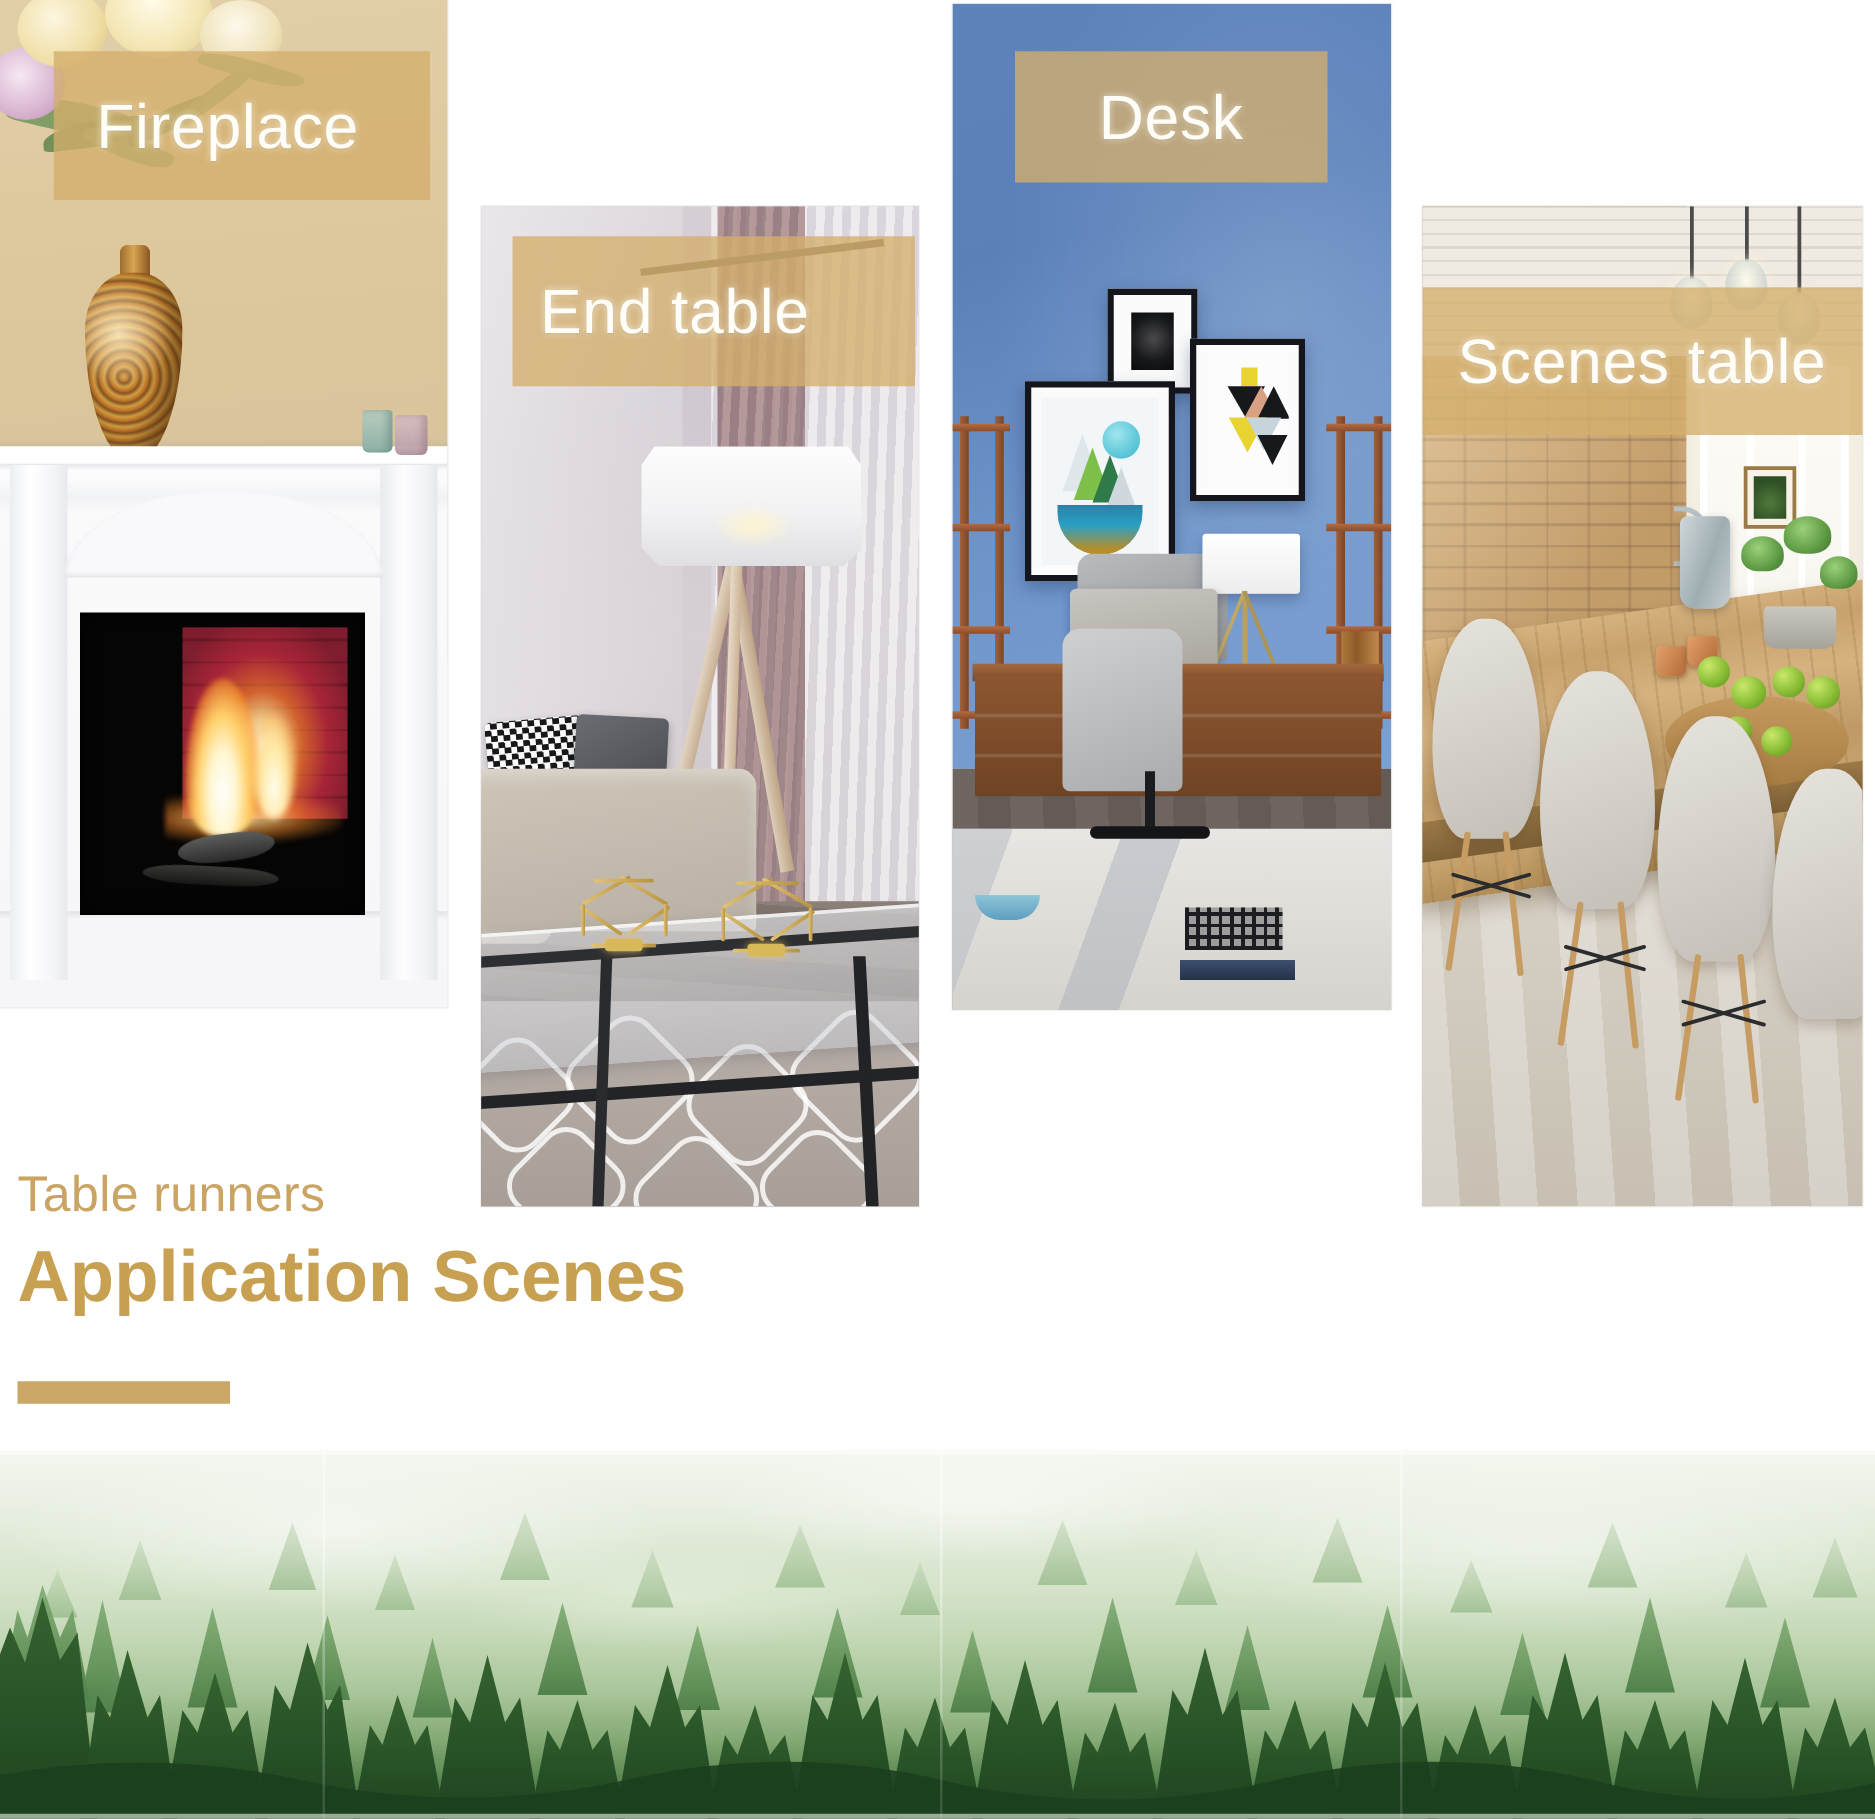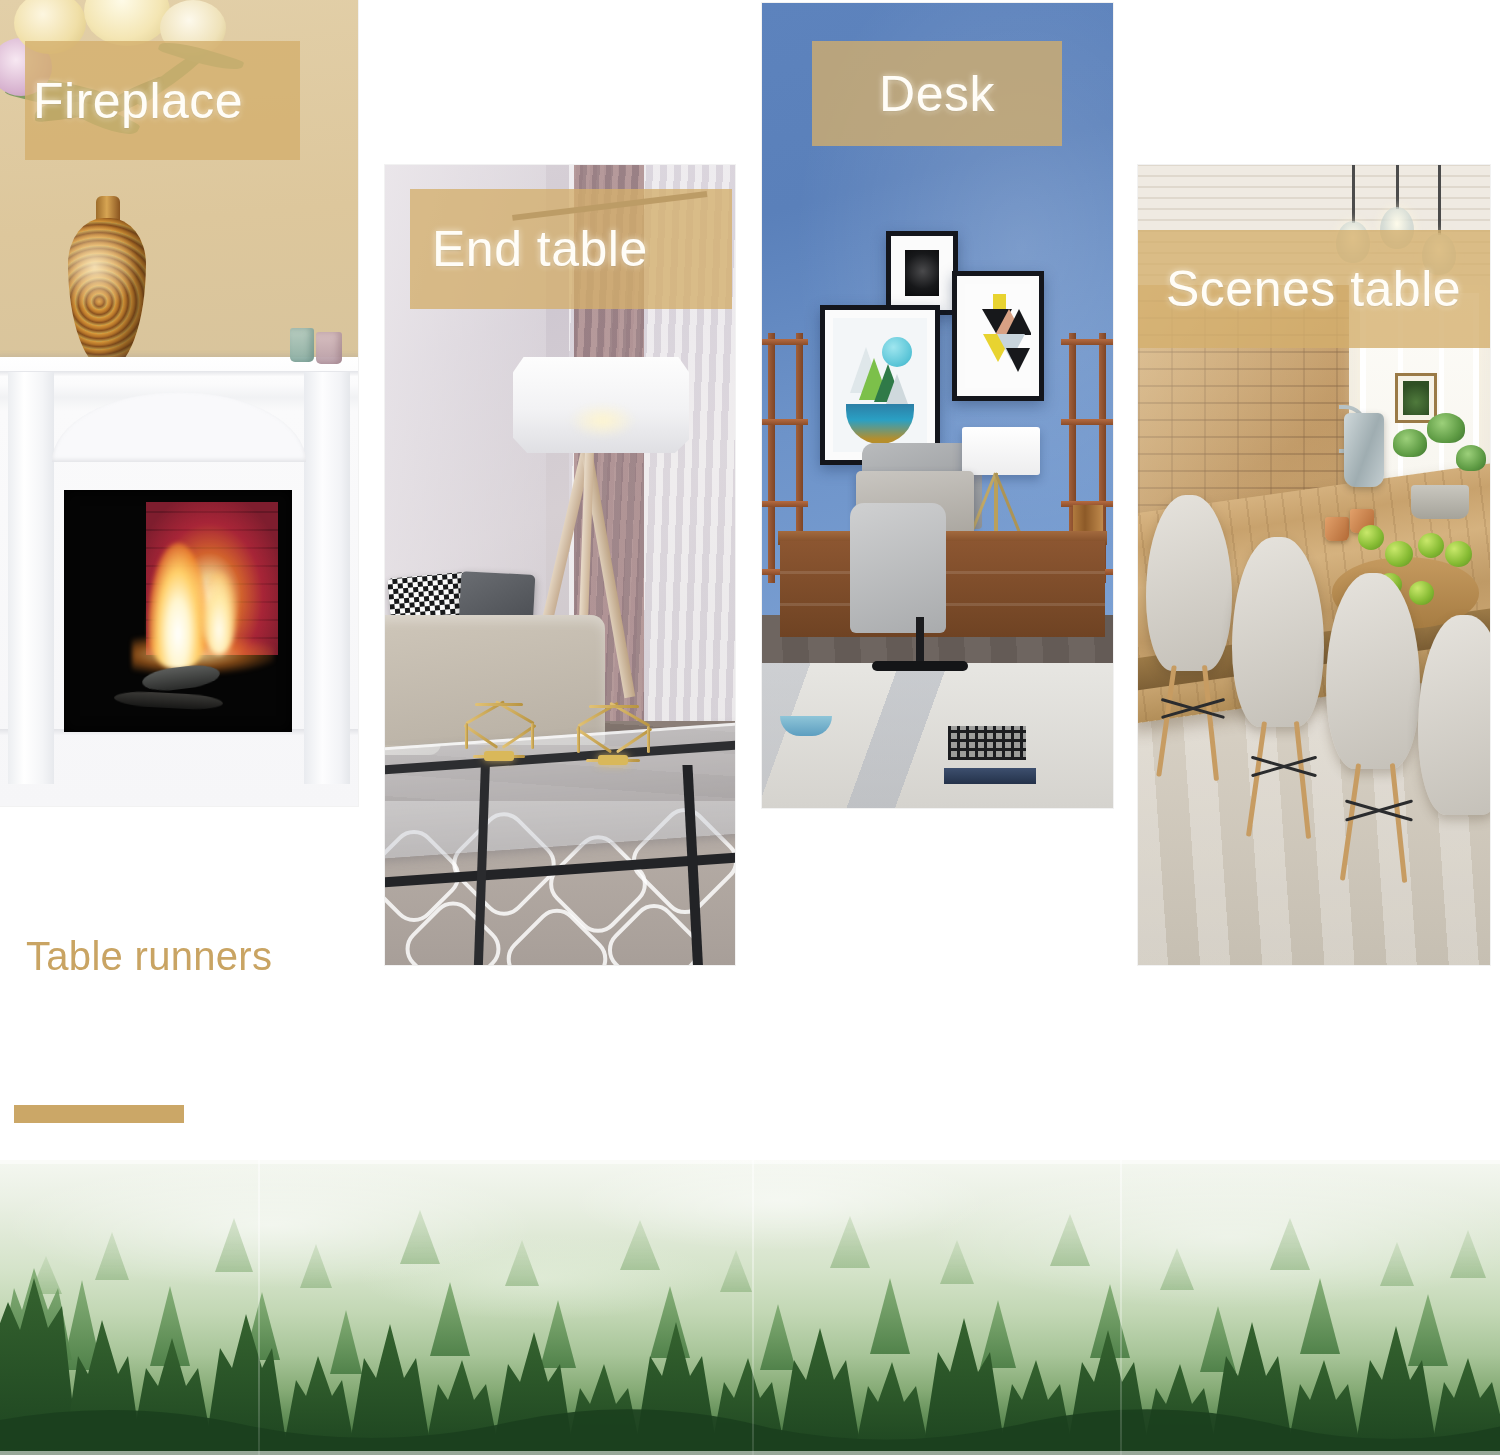--- a/index.html
+++ b/index.html
@@ -30,21 +30,21 @@
   }
   .caption span{
     color:#fffdf7;
     font-weight:400;
     letter-spacing:.5px;
     text-shadow:0 0 6px rgba(255,250,235,.75),0 1px 2px rgba(90,70,30,.25);
     white-space:nowrap;
   }
 
   
-  .headline{position:absolute;left:26px;top:936px;z-index:60;}
+  .headline{position:absolute;left:14px;top:936px;z-index:60;}
   .headline .kicker{
     font-size:40px;color:#c9a463;letter-spacing:.3px;line-height:1;
   }
   .headline .title{
     font-size:58px;font-weight:bold;color:#c8a052;letter-spacing:0px;
     line-height:1.05;margin-top:16px;
   }
   .rule{
     position:absolute;left:14px;top:1105px;width:170px;height:18px;
     background:#cba767;z-index:60;
@@ -339,21 +339,21 @@
         <div class="p1-flame"></div>
         <div class="p1-flame2"></div>
         <div class="p1-log1"></div>
         <div class="p1-log2"></div>
       </div>
 
       <div class="p1-votive1"></div>
       <div class="p1-votive2"></div>
     </div>
 
-    <div class="caption" style="left:25px;top:41px;width:267px;height:119px;padding-left:8px;">
+    <div class="caption" style="left:43px;top:41px;width:267px;height:119px;padding-left:34px;">
       <span style="font-size:50px;">Fireplace</span>
     </div>
   </div>
 
   <div class="panel" style="left:762px;top:3px;width:351px;height:805px;">
     <div class="scene">
       <div class="p3-wall"></div>
       <div class="p3-floor"></div>
       <div class="p3-rug"></div>
 
@@ -571,20 +571,21 @@
       <div class="p4-chair" style="left:280px;top:450px;width:92px;height:200px;"></div>
     </div>
 
     <div class="caption" style="left:0px;top:65px;width:344px;height:118px;padding-left:28px;">
       <span style="font-size:50px;">Scenes table</span>
     </div>
   </div>
 
   <div class="headline">
     <div class="kicker">Table runners</div>
+    <div class="title">Application Scenes</div>
   </div>
   <div class="rule"></div>
 
   <div class="runner">
     <div class="runner-mist"></div>
 
     <svg viewBox="0 0 1500 295" preserveAspectRatio="none">
       <defs>
         <linearGradient id="gFar" x1="0" y1="0" x2="0" y2="1">
           <stop offset="0%" stop-color="#b8d0aa" stop-opacity=".55"></stop>

